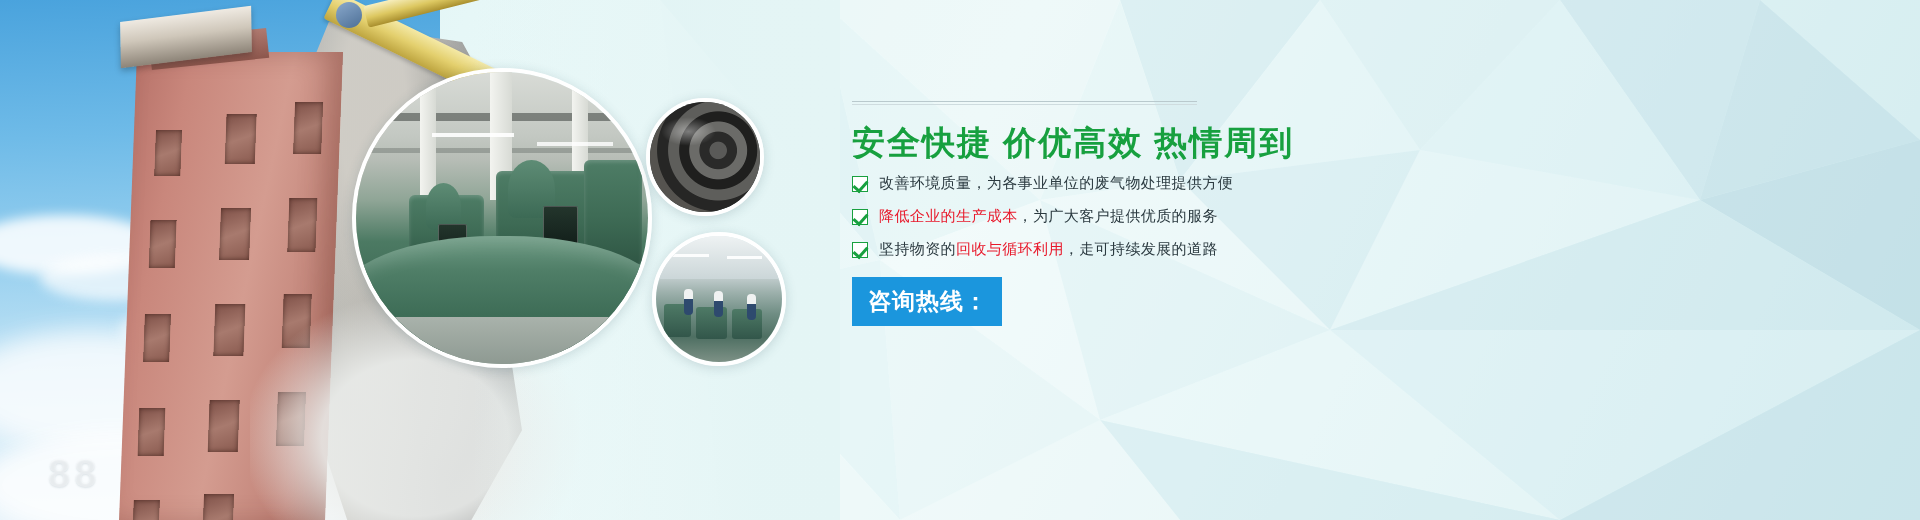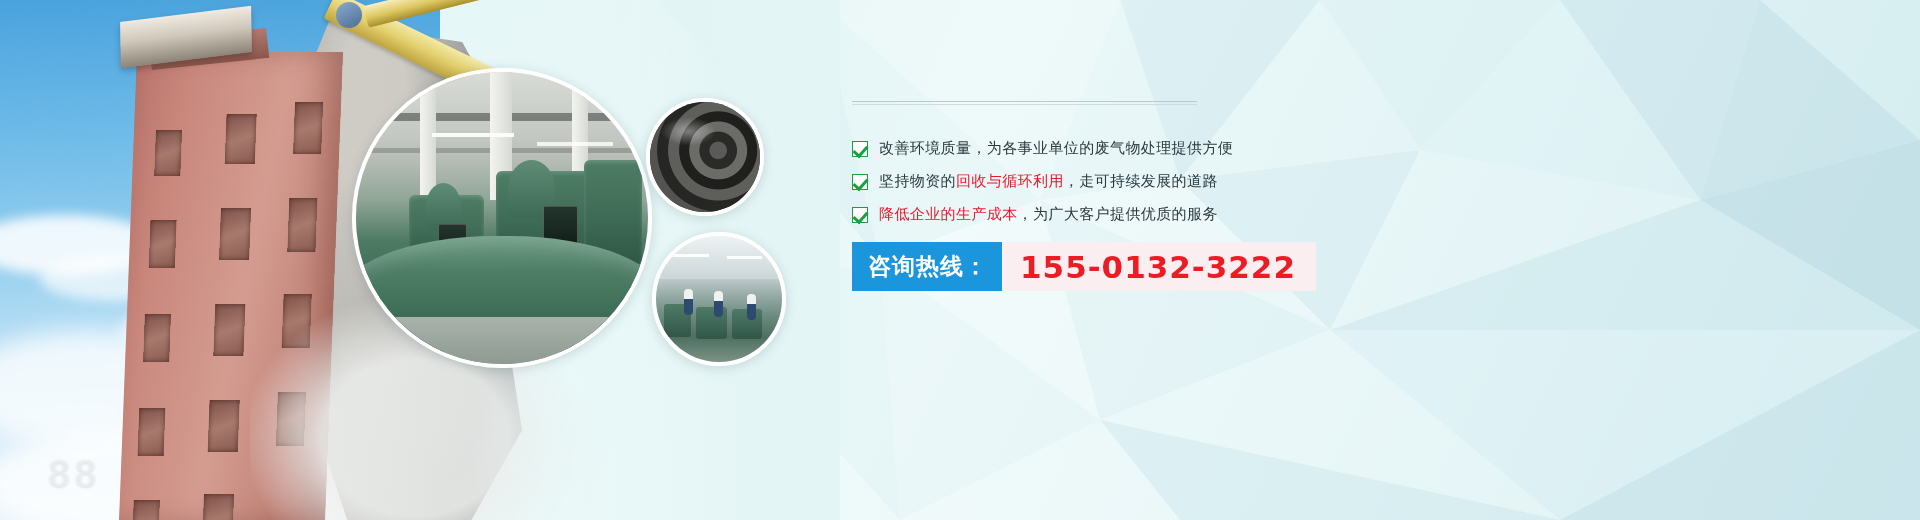--- a/index.html
+++ b/index.html
@@ -235,21 +235,21 @@
     border-top:1px solid #b9c9cd;
     border-bottom:1px solid #cfdcdf;
     background:transparent;
   }
   .slogan {
     margin-top:16px;
     font-size:33px; font-weight:bold;
     color:#17a03f; letter-spacing:2px;
     white-space:nowrap;
   }
-  .bullets { margin-top:34px; }
+  .bullets { margin-top:8px; }
   .bullet {
     display:flex; align-items:center;
     margin-bottom:14px;
     font-size:15px; color:#2b3a40;
     letter-spacing:.4px;
     white-space:nowrap;
   }
   .check {
     display:inline-block;
     width:16px; height:16px;
@@ -411,46 +411,46 @@
       <div class="worker" style="left:46%; top:44%;"></div>
       <div class="worker" style="left:72%; top:46%;"></div>
     </div>
   </div>
 
   <div class="content">
 
 
     <div class="divider"></div>
 
+    <div class="slogan">安全快捷 价优高效 热情周到</div>
 
     <div class="bullets">
 
       <div class="bullet">
         <span class="check"></span>
         <span>改善环境质量，为各事业单位的废气物处理提供方便</span>
         <span class="hl-red"></span>
         <span></span>
       </div>
 
       <div class="bullet">
         <span class="check"></span>
+        <span></span>
+        <span class="hl-red">降低企业的生产成本</span>
+        <span>，为广大客户提供优质的服务</span>
+      </div>
+
+      <div class="bullet">
+        <span class="check"></span>
         <span>坚持物资的</span>
         <span class="hl-red">回收与循环利用</span>
         <span>，走可持续发展的道路</span>
       </div>
 
-      <div class="bullet">
-        <span class="check"></span>
-        <span></span>
-        <span class="hl-red">降低企业的生产成本</span>
-        <span>，为广大客户提供优质的服务</span>
-      </div>
-
     </div>
 
     <div class="hotline">
       <div class="hotline-label">咨询热线：</div>
-      <div class="hotline-number">155-0132-3222</div>
     </div>
 
   </div>
 
 </div>
 
 </body></html>

